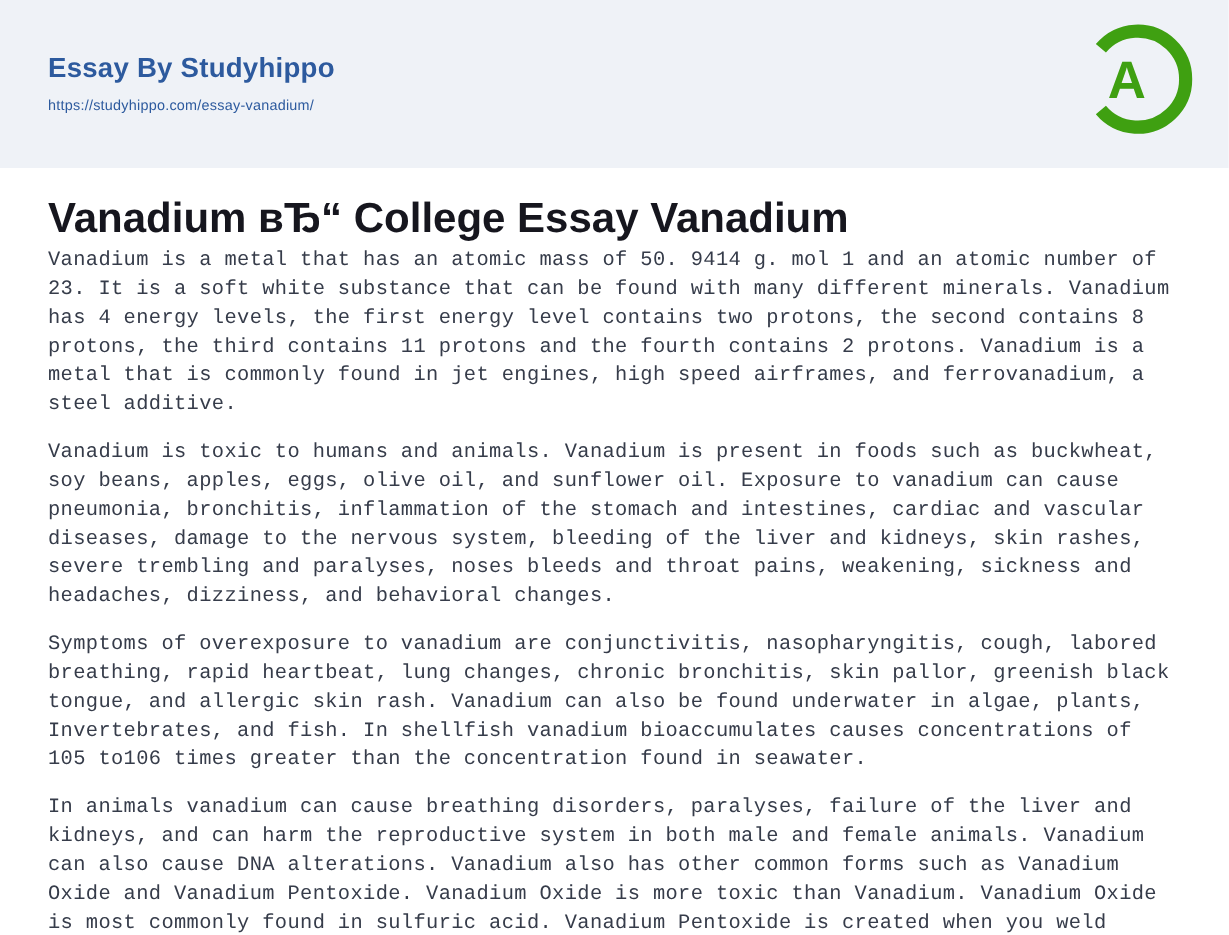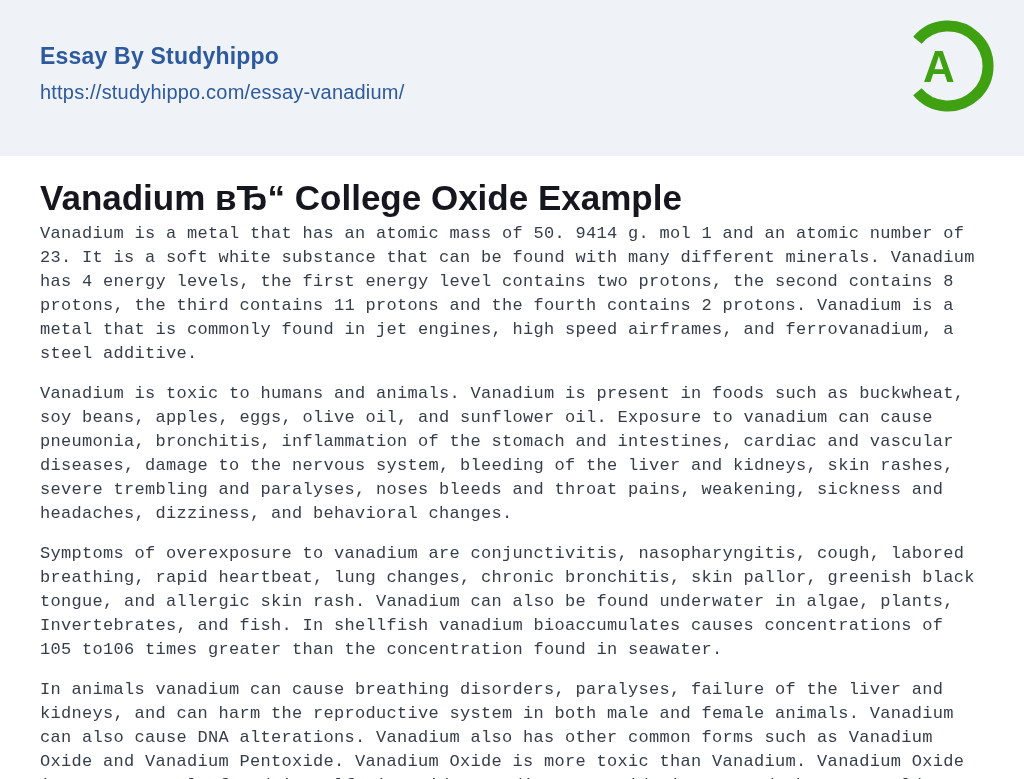--- a/index.html
+++ b/index.html
@@ -6,36 +6,36 @@
   html, body { margin: 0; padding: 0; }
   body {
     width: 1024px;
     height: 779px;
     background: #ffffff;
     font-family: "Liberation Sans", "DejaVu Sans", sans-serif;
     overflow: hidden;
   }
   .site-header {
     position: relative;
-    height: 156px;
+    height: 140px;
     background: #eff2f7;
     padding: 44px 0 0 40px;
   }
   .site-title {
     color: #2d5a9e;
     font-size: 23px;
     font-weight: 700;
     line-height: 1.1;
     letter-spacing: 0.2px;
   }
   .site-url {
     display: block;
     margin-top: 12px;
     color: #2d5a9e;
-    font-size: 20px;
+    font-size: 12px;
     letter-spacing: 0.2px;
     text-decoration: none;
     cursor: pointer;
   }
   .logo {
     position: absolute;
     top: 20px;
     right: 30px;
     width: 92px;
     height: 92px;
@@ -77,21 +77,21 @@
 
     <div class="logo">
       <svg viewBox="0 0 92 92" width="92" height="92">
         <path d="M 15.4 20.3 A 40 40 0 1 1 15.4 71.7" fill="none" stroke="#3fa011" stroke-width="11" stroke-linecap="butt"></path>
         <text x="37" y="62" font-size="44" fill="#3fa011" text-anchor="middle">A</text>
       </svg>
     </div>
   </header>
 
   <main>
-    <h1 class="page-title">Vanadium вЂ“ College Oxide Example</h1>
+    <h1 class="page-title">Vanadium вЂ“ College Essay Vanadium</h1>
 
     <p class="essay-paragraph">Vanadium is a metal that has an atomic mass of 50. 9414 g. mol 1 and an atomic number of 23. It is a soft white substance that can be found with many different minerals. Vanadium has 4 energy levels, the first energy level contains two protons, the second contains 8 protons, the third contains 11 protons and the fourth contains 2 protons. Vanadium is a metal that is commonly found in jet engines, high speed airframes, and ferrovanadium, a steel additive.</p>
 
     <p class="essay-paragraph">Vanadium is toxic to humans and animals. Vanadium is present in foods such as buckwheat, soy beans, apples, eggs, olive oil, and sunflower oil. Exposure to vanadium can cause pneumonia, bronchitis, inflammation of the stomach and intestines, cardiac and vascular diseases, damage to the nervous system, bleeding of the liver and kidneys, skin rashes, severe trembling and paralyses, noses bleeds and throat pains, weakening, sickness and headaches, dizziness, and behavioral changes.</p>
 
     <p class="essay-paragraph">Symptoms of overexposure to vanadium are conjunctivitis, nasopharyngitis, cough, labored breathing, rapid heartbeat, lung changes, chronic bronchitis, skin pallor, greenish black tongue, and allergic skin rash. Vanadium can also be found underwater in algae, plants, Invertebrates, and fish. In shellfish vanadium bioaccumulates causes concentrations of 105 to106 times greater than the concentration found in seawater.</p>
 
     <p class="essay-paragraph">In animals vanadium can cause breathing disorders, paralyses, failure of the liver and kidneys, and can harm the reproductive system in both male and female animals. Vanadium can also cause DNA alterations. Vanadium also has other common forms such as Vanadium Oxide and Vanadium Pentoxide. Vanadium Oxide is more toxic than Vanadium. Vanadium Oxide is most commonly found in sulfuric acid. Vanadium Pentoxide is created when you weld vanadium in its pure state. The gases from Vanadium Pentoxide can cause bronchitis, pneumonia and in rare cases death.</p>
   </main>
 

